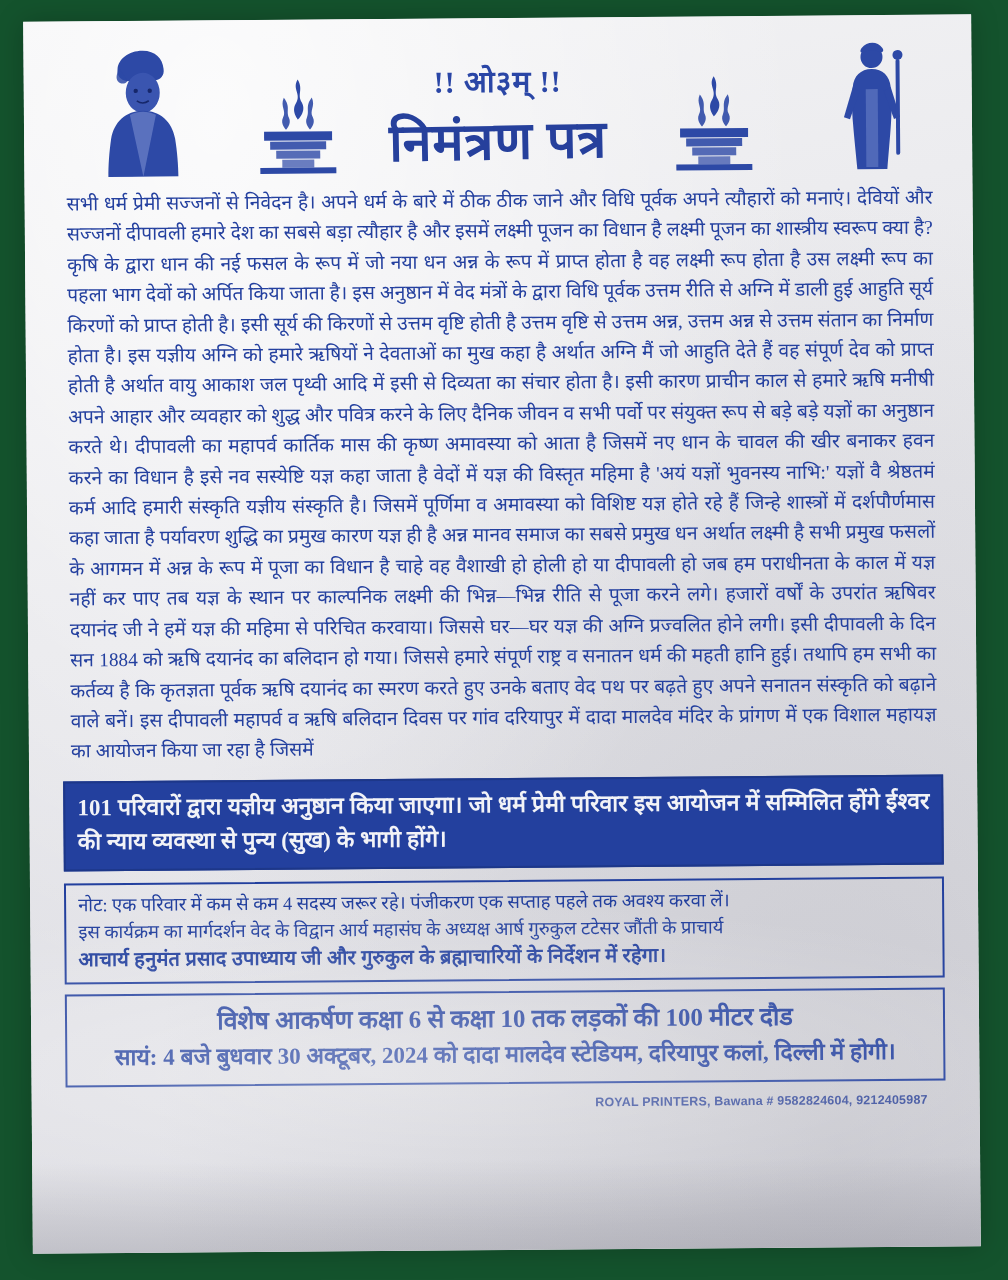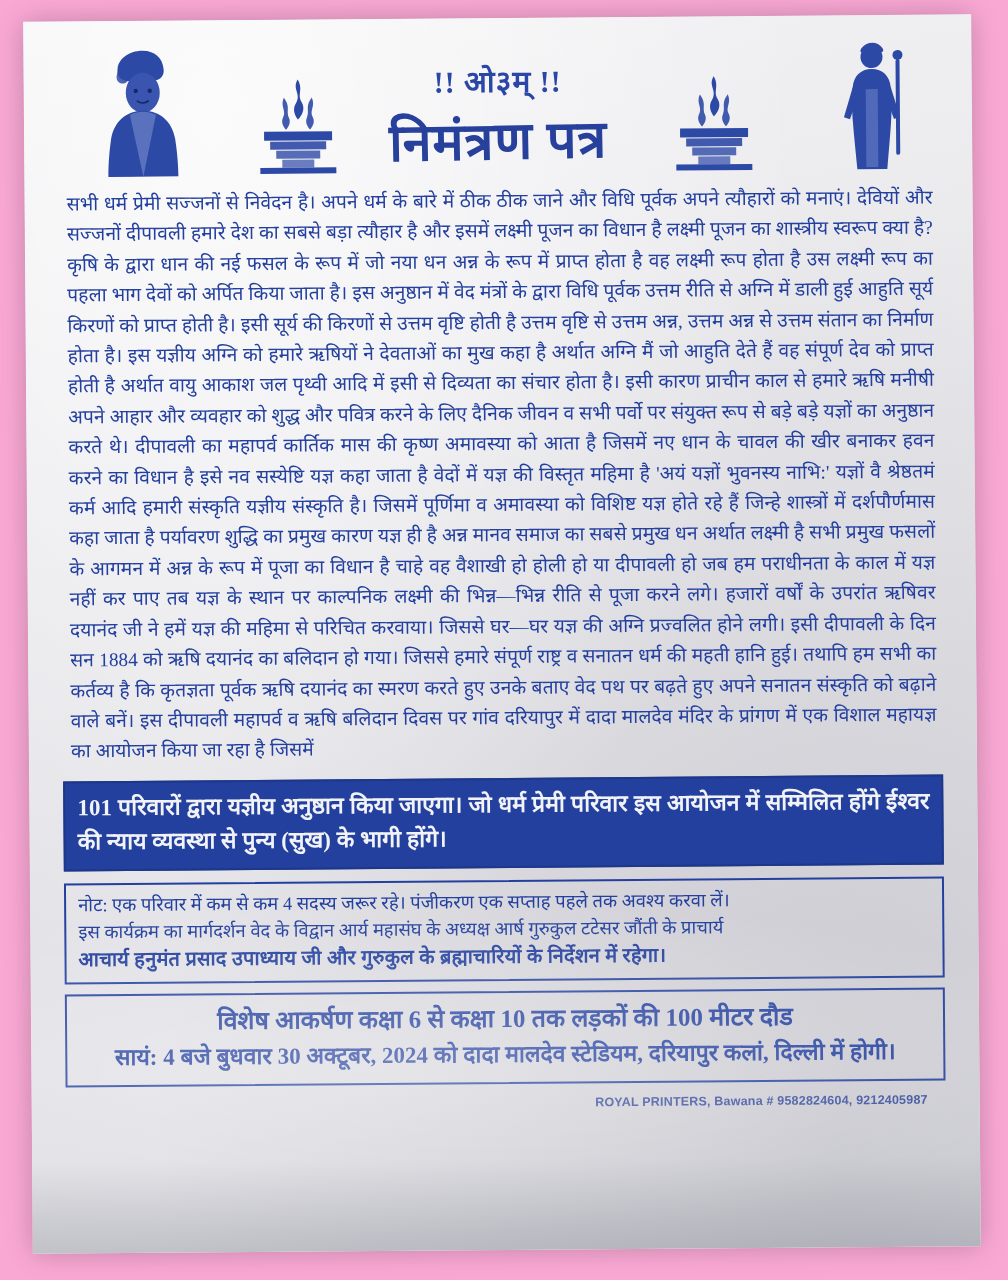--- a/index.html
+++ b/index.html
@@ -11,21 +11,21 @@
     width: 1008px;
     height: 1280px;
     font-family: "Liberation Sans", sans-serif;
     overflow: hidden;
   }
 
   .page {
     position: relative;
     width: 1008px;
     height: 1280px;
-    background: #f9a8d4;
+    background: #14532d;
   }
 
   
   .sheet {
     position: absolute;
     left: 28px;
     top: 18px;
     width: 948px;
     height: 1232px;
     background: #e9e9ec;

